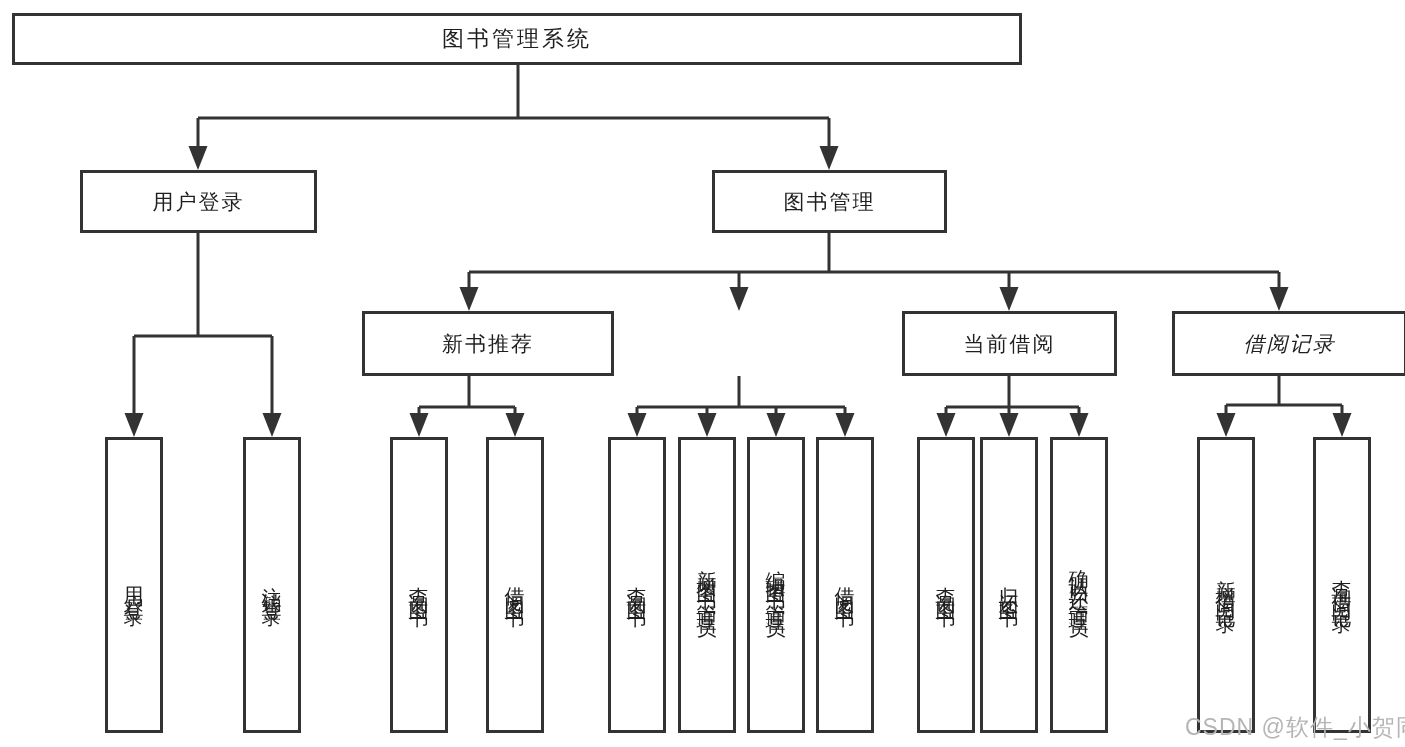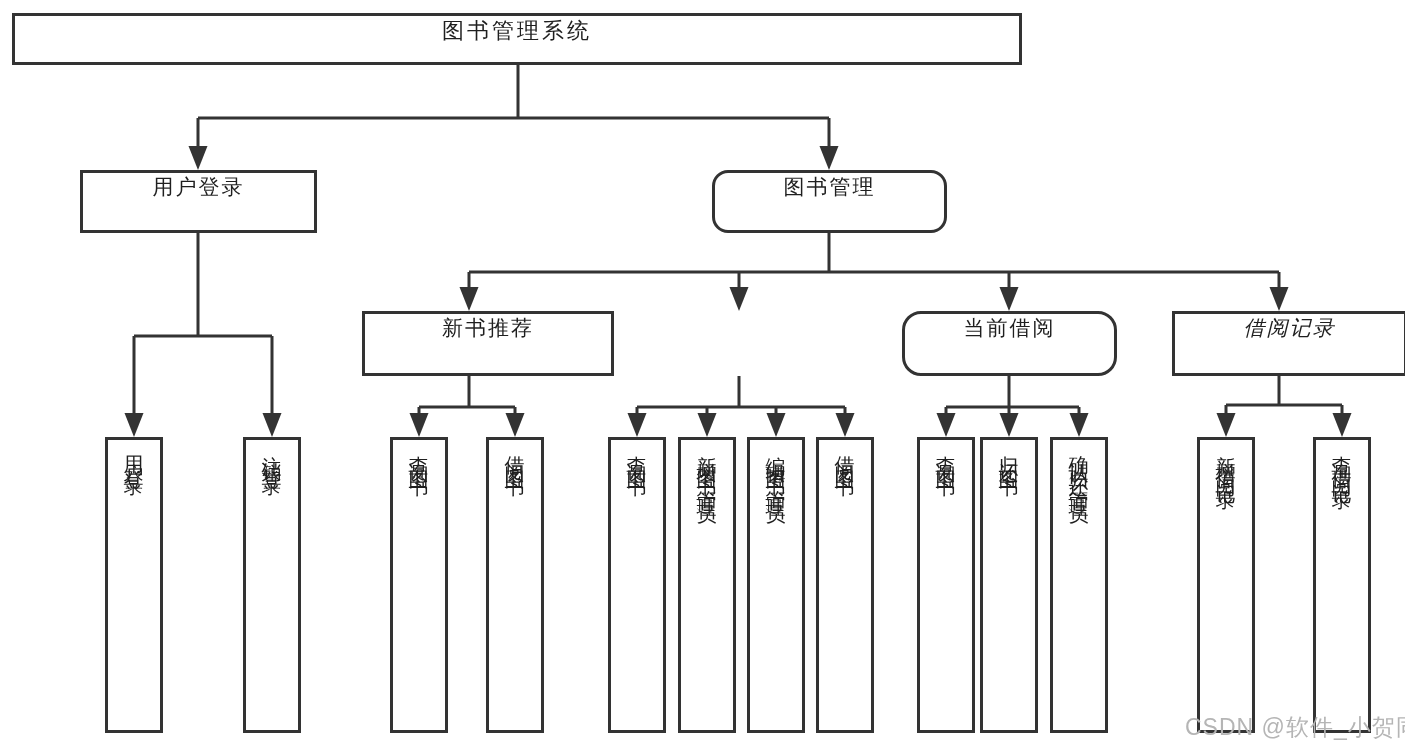--- a/index.html
+++ b/index.html
@@ -9,42 +9,42 @@
     background:var(--bg,#fff);
     font-family:"Liberation Sans", sans-serif;
     overflow:hidden;
   }
   #connectors{position:absolute;left:0;top:0;z-index:1;}
   .node{
     position:absolute;
     box-sizing:border-box;
     background:#fff;
     border:3px solid var(--line,#333);
-    display:flex;justify-content:center;
+    display:flex;align-items:center;justify-content:center;
     z-index:2;
     color:var(--text,#1f1f1f);
   }
   .hbox .lbl{
     font-size:21px;letter-spacing:2px;white-space:nowrap;
   }
   .root .lbl{font-size:22px;letter-spacing:3px;}
   .vbox .lbl{
     writing-mode:vertical-rl;
     text-orientation:mixed;
     font-size:20px;
     letter-spacing:7px;
     line-height:1;
   }
   
   #n-root          {left:12px;  top:13px;  width:1010px; height:52px;}
   #n-user-login    {left:80px;  top:170px; width:237px;  height:63px;}
-  #n-book-mgmt     {left:712px; top:170px; width:235px;  height:63px;border-radius:16px;}
+  #n-book-mgmt     {left:712px; top:170px; width:235px;  height:63px;}
   #n-new-book-rec  {left:362px; top:311px; width:252px;  height:65px;}
   #n-book-borrow   {left:632px; top:311px; width:215px;  height:65px;}
-  #n-current-borrow{left:902px; top:311px; width:215px;  height:65px;border-radius:19px;}
+  #n-current-borrow{left:902px; top:311px; width:215px;  height:65px;}
   #n-borrow-record {left:1172px;top:311px; width:235px;  height:65px;font-style:italic;}
   .vbox{top:437px;width:58px;height:296px;}
   #n-login     {left:105px;}
   #n-logout    {left:243px;}
   #n-nbr-query {left:390px;}
   #n-nbr-borrow{left:486px;}
   #n-bb-query  {left:608px;}
   #n-bb-add    {left:678px;}
   #n-bb-edit   {left:747px;}
   #n-bb-borrow {left:816px;}

